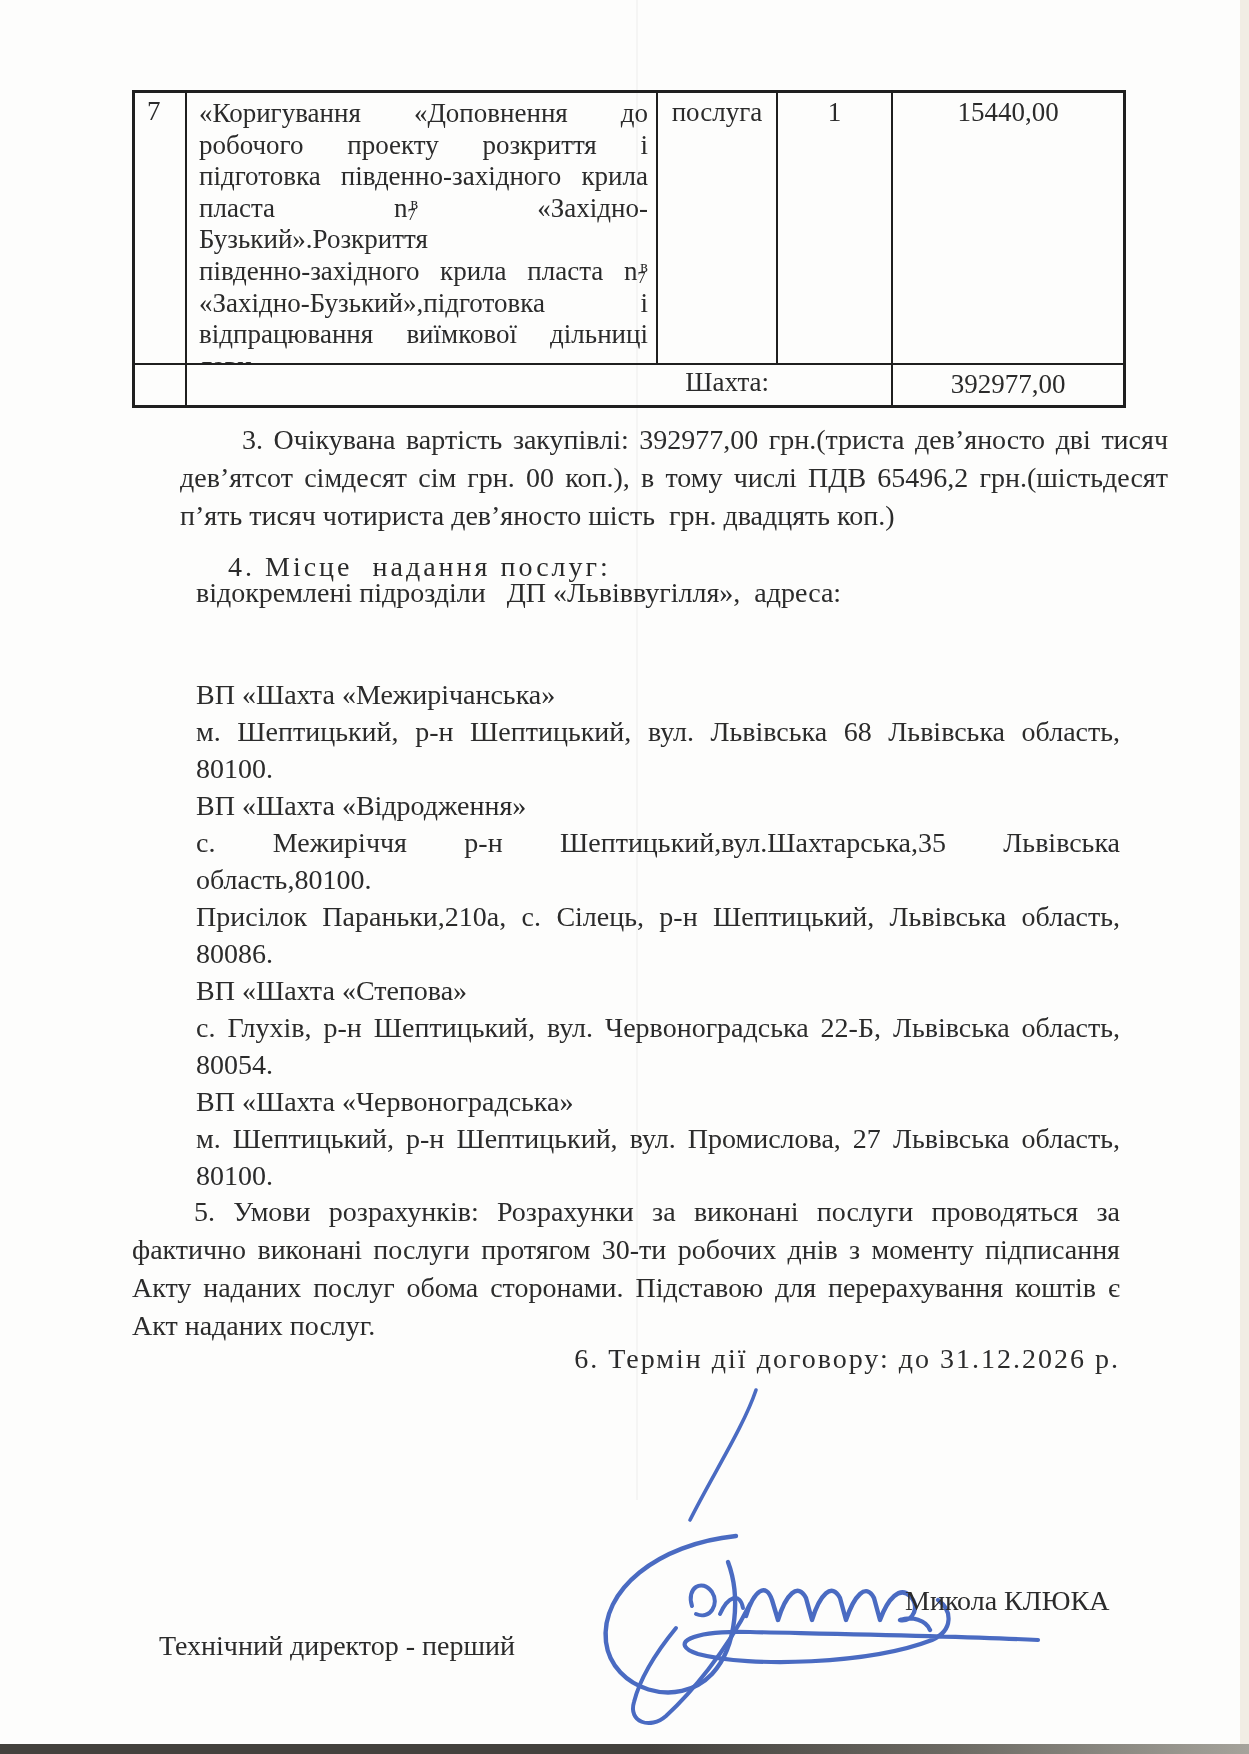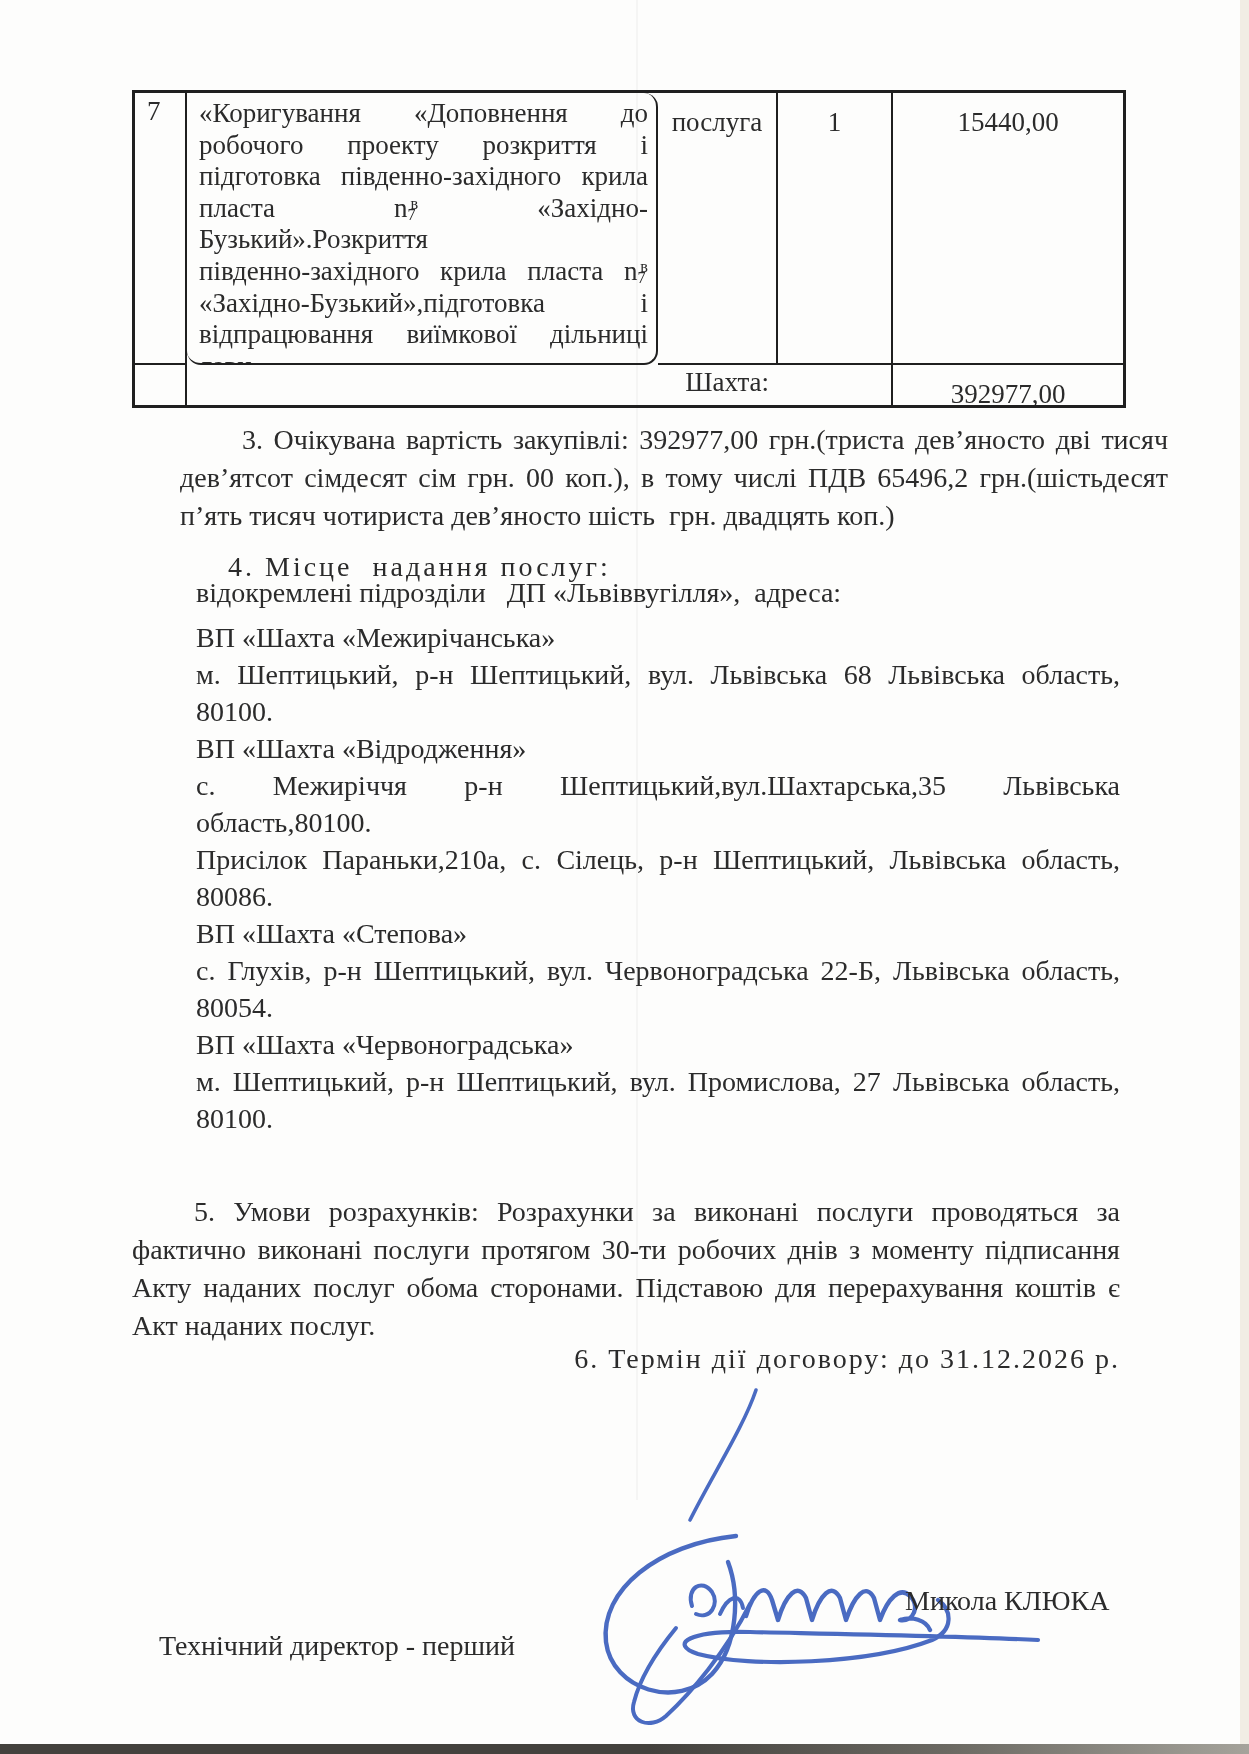--- a/index.html
+++ b/index.html
@@ -26,36 +26,36 @@
     grid-template-columns:52px 471px 120px 115px 230px;
     grid-template-rows:272px 40px;
     border:3px solid #1f1f1f;
     box-sizing:content-box;
     font-size:27px;
   }
   .cell{border-right:2px solid #1f1f1f;border-bottom:2px solid #1f1f1f;box-sizing:border-box;overflow:hidden;}
   .cell.last-col{border-right:none;}
   .cell.last-row{border-bottom:none;}
   .cell.num{padding:3px 0 0 12px;}
-  .cell.desc{padding:5px 8px 0 12px;border-radius:14px;}
-  .cell.center{text-align:center;padding-top:14px;}
+  .cell.desc{padding:5px 8px 0 12px;}
+  .cell.center{text-align:center;padding-top:4px;}
   .cell.total-merged{grid-column:2 / span 3;text-align:right;padding:2px 122px 0 0;}
   .tbl .line{line-height:31.6px;}
 
   
   .line{white-space:pre-wrap;line-height:38px;}
   .line.jl{white-space:normal;text-align:justify;text-align-last:justify;}
   .line.ind{text-indent:62px;}
   sub{font-size:0.6em;vertical-align:-0.18em;line-height:0;}
   sup{font-size:0.6em;vertical-align:0.5em;line-height:0;margin-left:-0.32em;}
 
   .p3{position:absolute;left:132px;top:421px;width:988px;margin-left:48px;}
   .p4-head{position:absolute;left:196px;top:548px;letter-spacing:3px;white-space:pre-wrap;line-height:38px;margin-left:32px;}
   .p4-sub{position:absolute;left:196px;top:574px;white-space:pre-wrap;line-height:38px;}
-  .p4-block{position:absolute;left:196px;top:619px;width:924px;}
+  .p4-block{position:absolute;left:196px;top:676px;width:924px;}
   .p4-block .line{line-height:37px;}
   .p5{position:absolute;left:132px;top:1193px;width:988px;}
   .p6{position:absolute;left:132px;top:1339px;width:988px;letter-spacing:2px;white-space:pre-wrap;line-height:40px;text-indent:62px;text-align:right;}
 
   
   .sig-role{position:absolute;left:159px;top:1549px;width:520px;line-height:39px;white-space:pre-wrap;}
   .sig-name{position:absolute;left:905px;top:1585px;white-space:pre;}
   .sig-svg{position:absolute;left:540px;top:1368px;width:520px;height:362px;pointer-events:none;}
   .sig-svg path{fill:none;stroke-linecap:round;stroke-linejoin:round;}
 </style>

